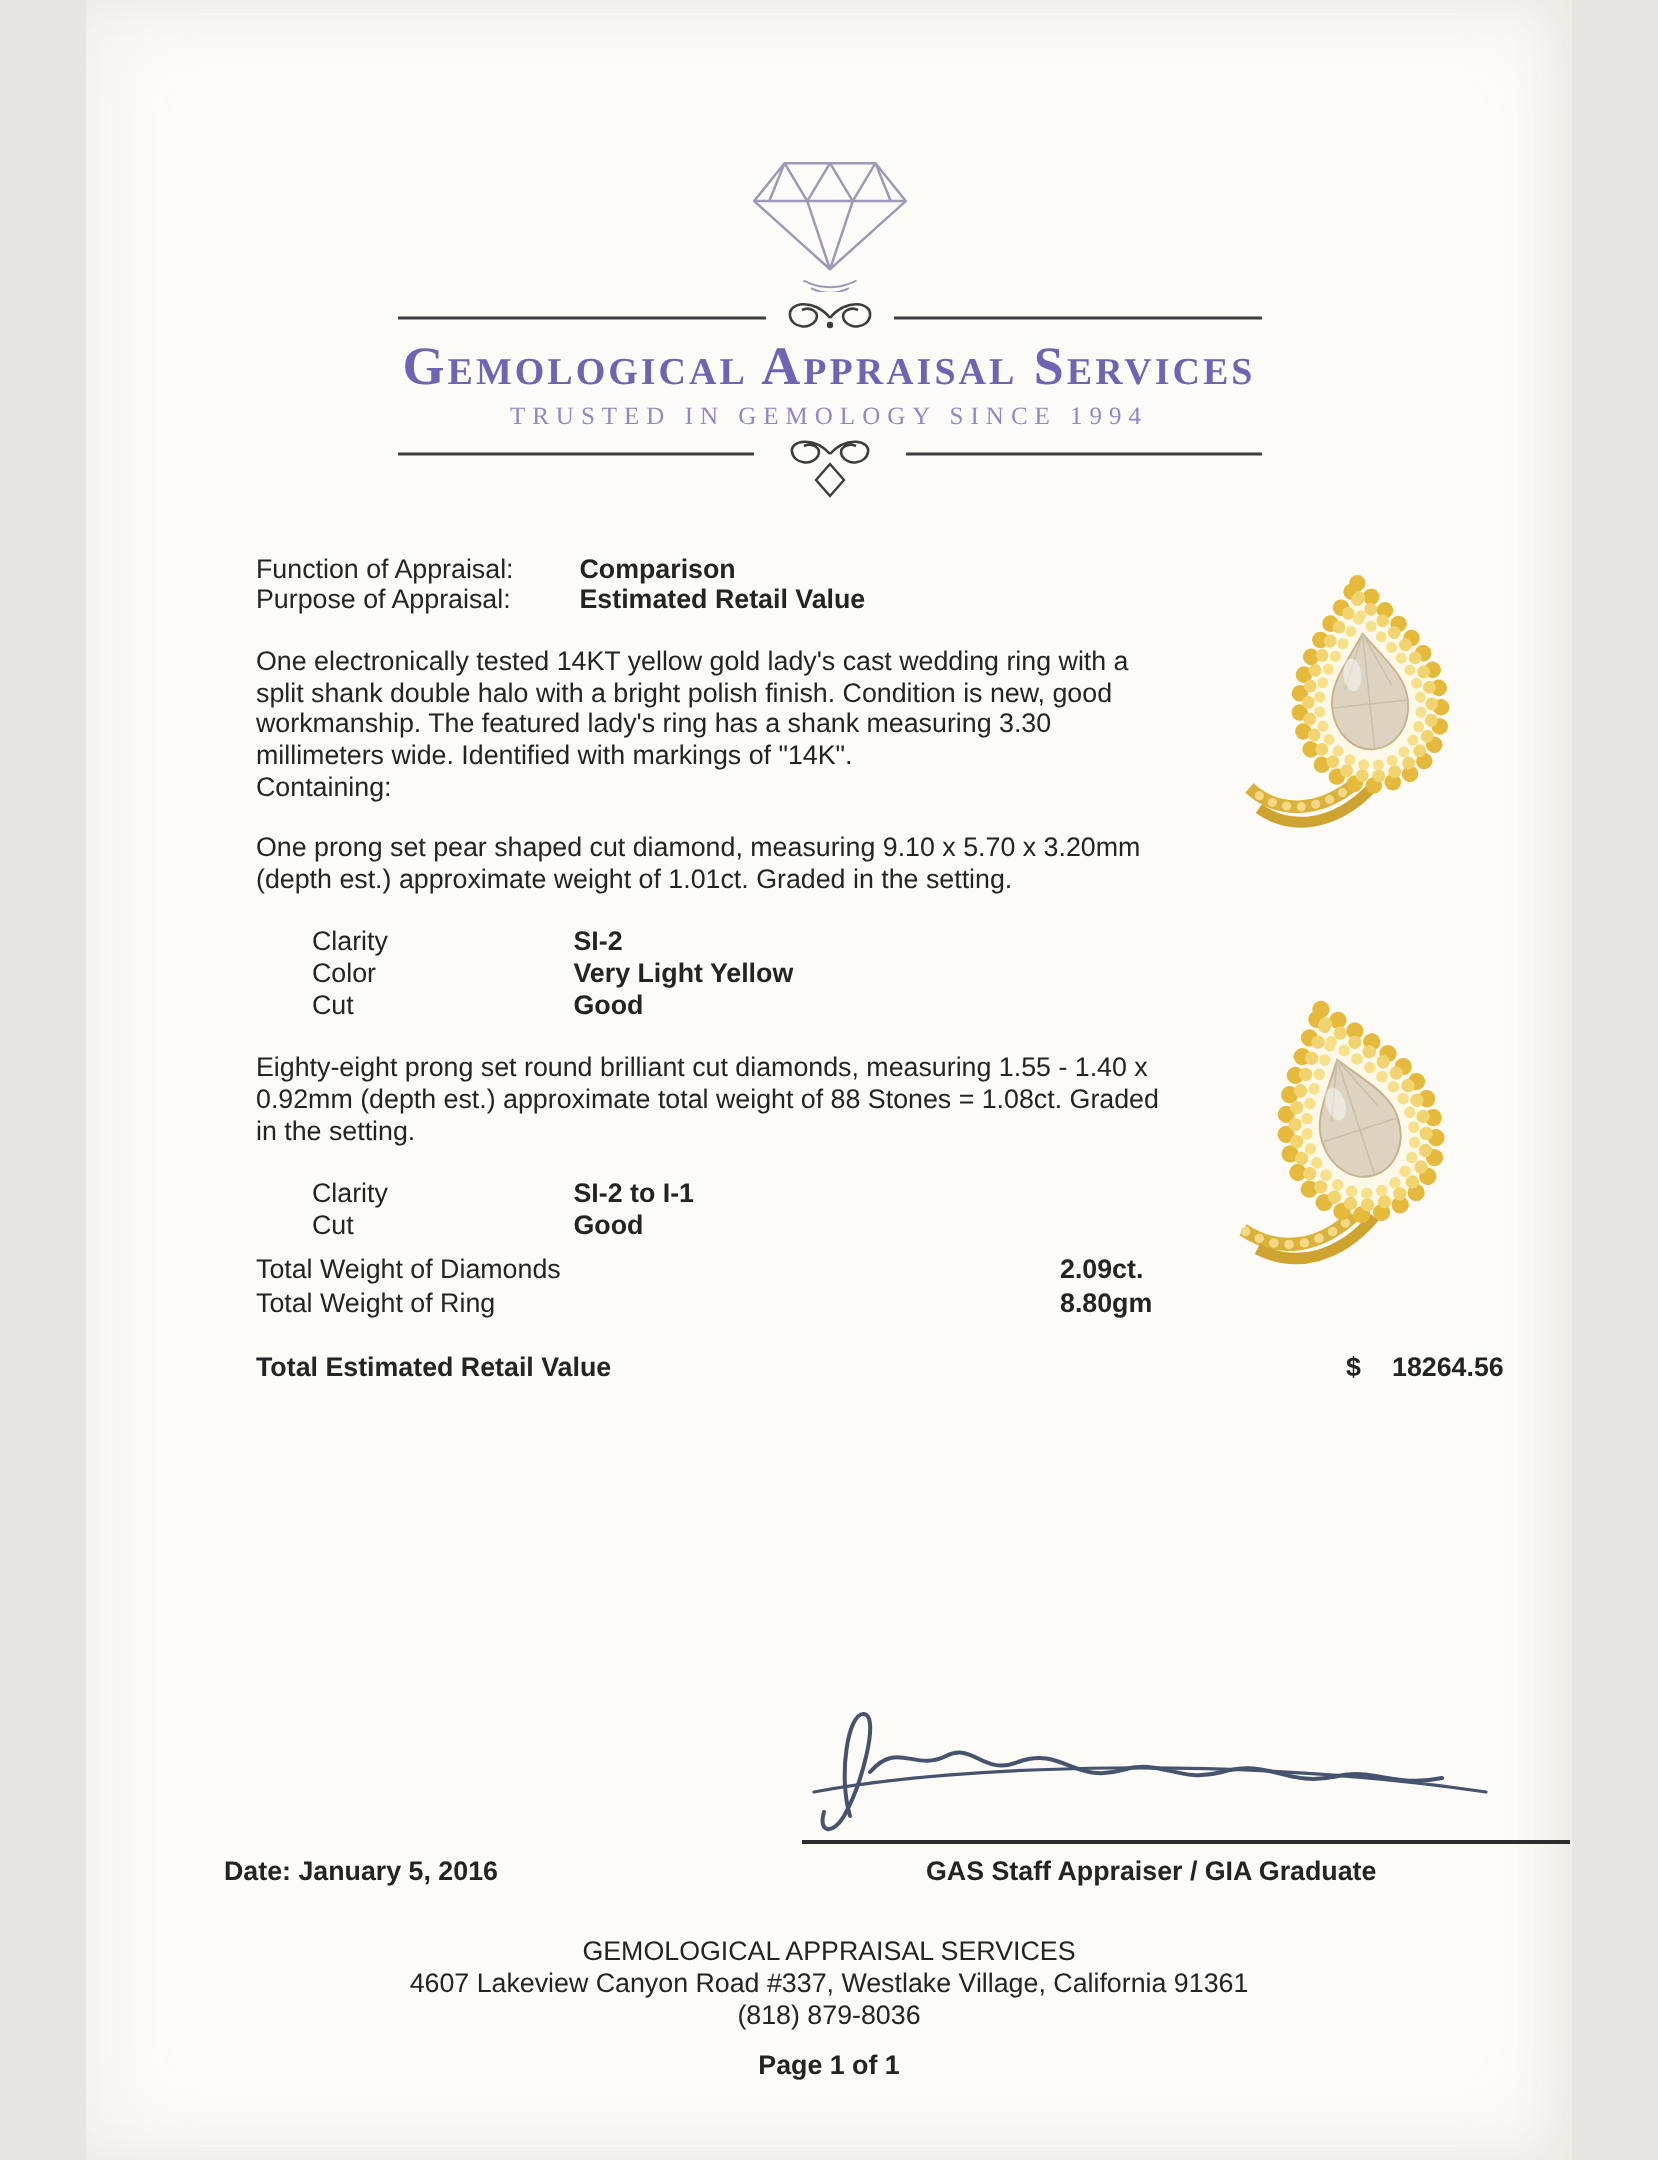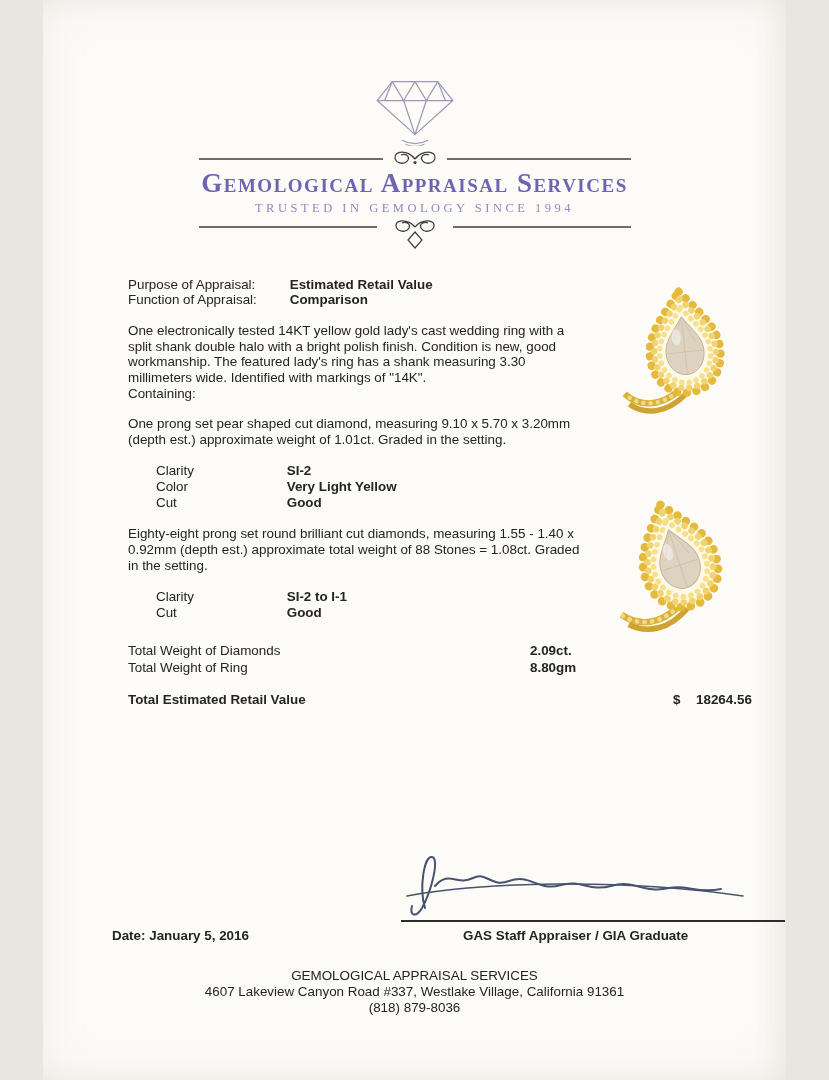--- a/index.html
+++ b/index.html
@@ -25,21 +25,21 @@
   
   .content{margin:26px 0 0 85px;width:660px;}
   .kv{line-height:15.6px;}
   .kv-label{display:inline-block;width:158px;}
   .kv-value{font-weight:bold;}
   .para{width:462px;margin:15px 0 0 0;line-height:15.7px;white-space:pre-line;}
   .grades{margin:15px 0 0 28px;}
   .grade-row{line-height:16.2px;}
   .g-label{display:inline-block;width:127px;}
   .g-value{font-weight:bold;}
-  .totals{margin-top:21px;}
+  .totals{margin-top:5px;}
   .t-row{position:relative;line-height:17px;}
   .t-val{position:absolute;left:402px;font-weight:bold;}
   .retail{margin-top:15px;font-weight:bold;}
   .retail .currency{position:absolute;left:545px;}
   .retail .amount{position:absolute;left:568px;}
   
   .ring-photo{position:absolute;}
   .ring-photo.one{left:552px;top:284px;width:180px;height:136px;}
   .ring-photo.two{left:544px;top:494px;width:186px;height:142px;}
   
@@ -83,26 +83,26 @@
       <path d="M254 8 H432"></path>
       <path d="M216 8 C 208 -1, 196 1, 197 7 C 198 13, 207 14, 210 9 C 212 5, 207 2, 203 4" stroke-width="1.3"></path>
       <path d="M216 8 C 224 -1, 236 1, 235 7 C 234 13, 225 14, 222 9 C 220 5, 225 2, 229 4" stroke-width="1.3"></path>
       <path d="M216 13 L223 21 L216 29 L209 21 Z" stroke-width="1.2"></path>
     </svg>
   </header>
 
   <main class="content">
 
     <div class="kv">
+      <span class="kv-label">Function of Appraisal:</span>
+      <span class="kv-value">Comparison</span>
+    </div>
+    <div class="kv">
       <span class="kv-label">Purpose of Appraisal:</span>
       <span class="kv-value">Estimated Retail Value</span>
-    </div>
-    <div class="kv">
-      <span class="kv-label">Function of Appraisal:</span>
-      <span class="kv-value">Comparison</span>
     </div>
 
     <p class="para">One electronically tested 14KT yellow gold lady's cast wedding ring with a split shank double halo with a bright polish finish. Condition is new, good workmanship. The featured lady's ring has a shank measuring 3.30 millimeters wide. Identified with markings of "14K".
 Containing:</p>
 
     <p class="para">One prong set pear shaped cut diamond, measuring 9.10 x 5.70 x 3.20mm (depth est.) approximate weight of 1.01ct. Graded in the setting.</p>
 
     <div class="grades">
       <div class="grade-row">
         <span class="g-label">Clarity</span>
@@ -182,15 +182,16 @@
     <path d="M16 52 C 90 38, 230 34, 352 52" stroke-width="1.6"></path>
   </svg>
   <div class="sig-line"></div>
   <div class="date-line">Date: January 5, 2016</div>
   <div class="signer-line">GAS Staff Appraiser / GIA Graduate</div>
 
   <footer class="doc-footer">
     <div>GEMOLOGICAL APPRAISAL SERVICES</div>
     <div>4607 Lakeview Canyon Road #337, Westlake Village, California 91361</div>
     <div>(818) 879-8036</div>
+    <div class="footer-page">Page 1 of 1</div>
   </footer>
 
 </div>
 
 </body></html>

